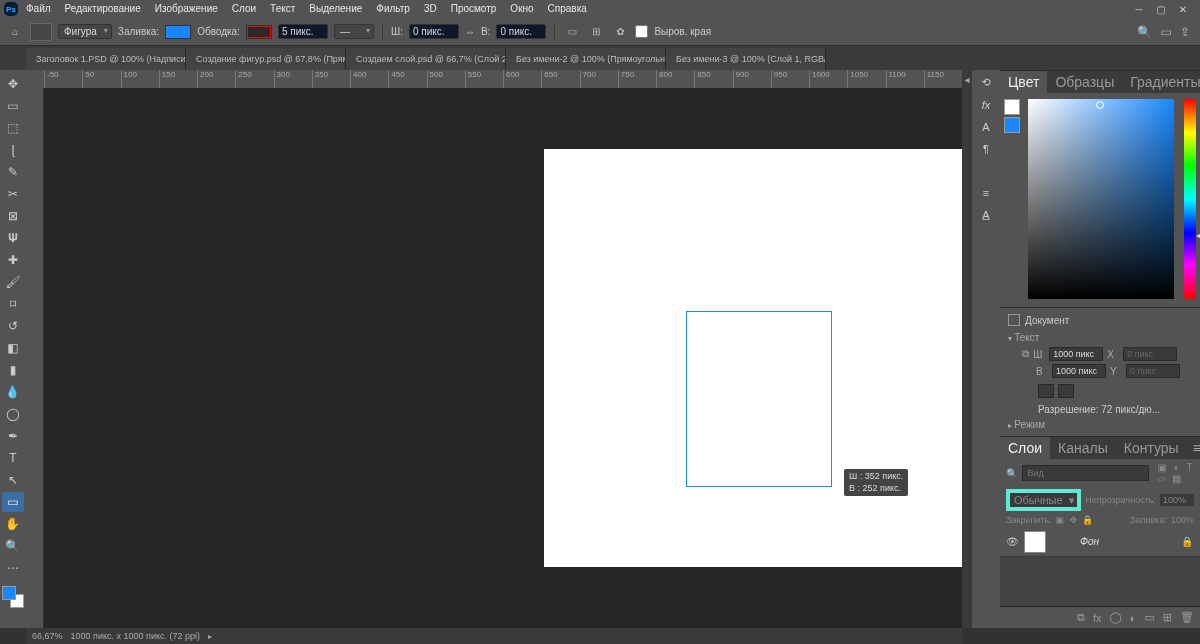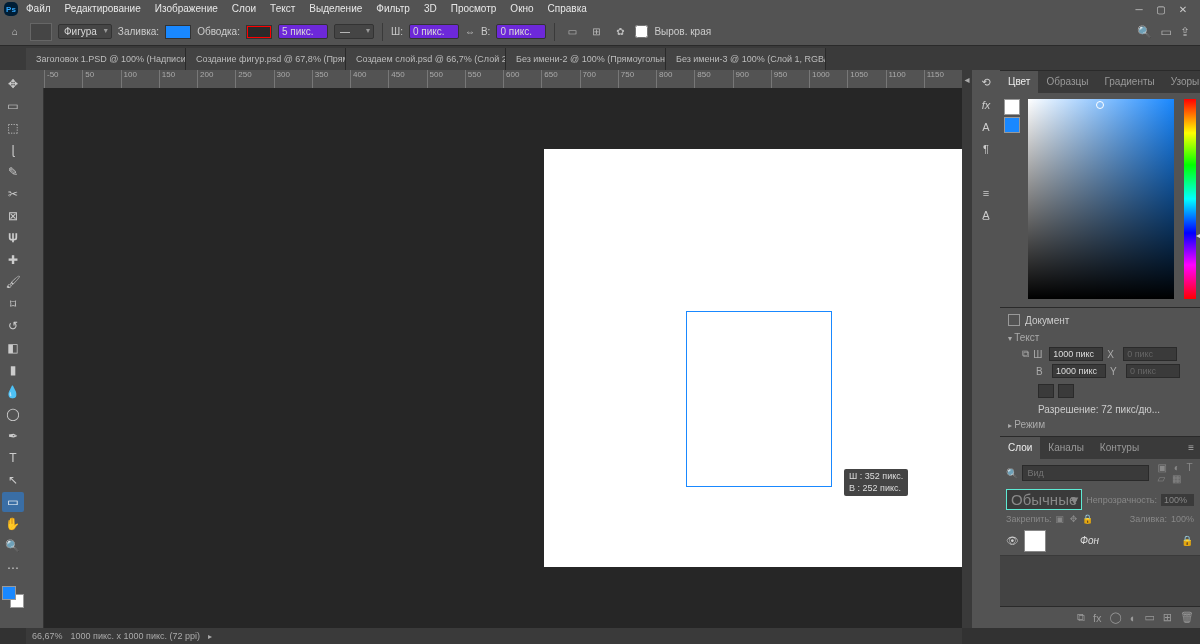--- a/index.html
+++ b/index.html
@@ -15,21 +15,21 @@
 
 .optbar { height:28px; background:#535353; display:flex; align-items:center; padding:0 6px; gap:6px; border-bottom:1px solid #2a2a2a; }
 .optbar .home { width:18px;height:18px;display:flex;align-items:center;justify-content:center;color:#ccc; }
 .optbar .sw { width:22px; height:18px; border:1px solid #666; background:#454545; }
 .optbar .lbl { color:#ccc; font-size:10px; }
 .optbar .dd { background:#454545; border:1px solid #333; padding:1px 14px 1px 5px; position:relative; font-size:10px; border-radius:2px;}
 .optbar .dd::after { content:"▾"; position:absolute; right:3px; font-size:8px; color:#999; }
 .optbar .swatch { width:26px; height:14px; border:1px solid #333; }
 .optbar .fillsw { background:#1988ff; }
 .optbar .strokesw { background:#2a2a2a; box-shadow: inset 0 0 0 1px #f00; }
-.optbar .numfield { background:#6d28d9; border:1px solid #333; width:50px; padding:1px 3px; font-size:10px; border-radius:2px; }
+.optbar .numfield { background:#0f172a; border:1px solid #333; width:50px; padding:1px 3px; font-size:10px; border-radius:2px; }
 .optbar .sep { width:1px; height:18px; background:#3a3a3a; margin:0 2px; }
 .optbar .icnbtn { width:18px;height:18px;display:flex;align-items:center;justify-content:center;color:#bbb;border:1px solid transparent;border-radius:2px;}
 .optbar .right { margin-left:auto; display:flex; gap:8px; padding-right:4px; }
 .optbar .right span { color:#bbb; font-size:12px; cursor:pointer;}
 
 
 .doctabs { height:24px; background:#3a3a3a; display:flex; align-items:flex-end; padding-left:26px; }
 .doctabs .tab { height:22px; padding:0 10px; display:flex; align-items:center; gap:6px; background:#434343; color:#bdbdbd; font-size:9px; border-right:1px solid #2a2a2a; cursor:pointer; max-width:160px; white-space:nowrap; overflow:hidden; text-overflow:ellipsis;}
 .doctabs .tab.active { background:#2a2a2a; color:#eee; }
 .doctabs .tab .x { font-size:9px; color:#999; }
@@ -58,21 +58,21 @@
 
 
 .rightstack { width:10px; background:#3a3a3a; display:flex; flex-direction:column; align-items:center; gap:8px; padding-top:4px;}
 .rightstack span{color:#aaa;font-size:10px;cursor:pointer;}
 .iconstrip { width:28px; background:#535353; display:flex; flex-direction:column; align-items:center; padding:6px 0; gap:10px; }
 .iconstrip span { color:#ccc; font-size:11px; cursor:pointer; }
 
 .panels { width:200px; background:#535353; display:flex; flex-direction:column; }
 .panel { border-top:1px solid #2a2a2a; }
 .panel .tabs { height:22px; background:#3a3a3a; display:flex; align-items:center; }
-.panel .tabs span { padding:0 8px; height:22px; line-height:22px; font-size:10px; color:#999; cursor:pointer;}
+.panel .tabs span { padding:0 8px; height:22px; line-height:22px; font-size:14px; color:#999; cursor:pointer;}
 .panel .tabs span.on { background:#535353; color:#eee; }
 .panel .tabs .more { margin-left:auto; padding:0 6px; color:#aaa;}
 
 
 .colorpanel { height:214px; position:relative; background:#535353;}
 .colorpanel .field { position:absolute; left:28px; top:6px; width:146px; height:200px; background:linear-gradient(to bottom, rgba(0,0,0,0) 0%, #000 100%), linear-gradient(to right, #fff 0%, #1988ff 100%); }
 .colorpanel .huebar { position:absolute; right:4px; top:6px; width:12px; height:200px; background:linear-gradient(to bottom, #ff0000 0%, #ffff00 17%, #00ff00 33%, #00ffff 50%, #0000ff 67%, #ff00ff 83%, #ff0000 100%); }
 .colorpanel .curclr { position:absolute; left:4px; top:6px; width:20px; }
 .colorpanel .curclr .a{width:16px;height:16px;background:#fff;border:1px solid #999;margin-bottom:2px;}
 .colorpanel .curclr .b{width:16px;height:16px;background:#1988ff;border:1px solid #999;}
@@ -94,21 +94,21 @@
 .props .res { margin:4px 0 4px 30px; color:#ccc;}
 .props .mode { margin:4px 0 0 0; color:#aaa; cursor:pointer;}
 .props .mode::before{content:"▸ ";font-size:8px;}
 
 
 .layers { flex:1; display:flex; flex-direction:column; min-height:150px;}
 .layers .search { display:flex; align-items:center; padding:3px 6px; gap:4px;}
 .layers .search input { flex:1; background:#3a3a3a; border:1px solid #2a2a2a; color:#888; padding:2px 4px; font-size:9px;}
 .layers .search .filt span{color:#888;font-size:10px;margin-left:4px;cursor:pointer;}
 .layers .blend { display:flex; align-items:center; padding:2px 6px; gap:4px; }
-.layers .blend .sel { flex:1; background:#3a3a3a; border:1px solid #5eead4; color:#888; padding:1px 4px; font-size:15px; position:relative;}
+.layers .blend .sel { flex:1; background:#3a3a3a; border:4px solid #5eead4; color:#888; padding:1px 4px; font-size:11px; position:relative;}
 .layers .blend .sel::after{content:"▾";position:absolute;right:3px;}
 .layers .blend .op { color:#888; font-size:9px;}
 .layers .blend .opv { width:34px; background:#3a3a3a; color:#888; padding:1px 3px; font-size:9px;}
 .layers .lock { display:flex; align-items:center; padding:2px 6px; gap:4px; color:#888; font-size:9px;}
 .layers .lock .ics span{margin-right:3px;color:#888;}
 .layers .lock .fill{margin-left:auto;}
 .layers .list { flex:1; background:#434343; }
 .layers .layer { height:30px; display:flex; align-items:center; padding:0 6px; gap:6px; background:#535353; border-bottom:1px solid #3a3a3a;}
 .layers .layer .eye{color:#ccc;width:12px;}
 .layers .layer .thumb{width:22px;height:22px;background:#fff;border:1px solid #888;}

